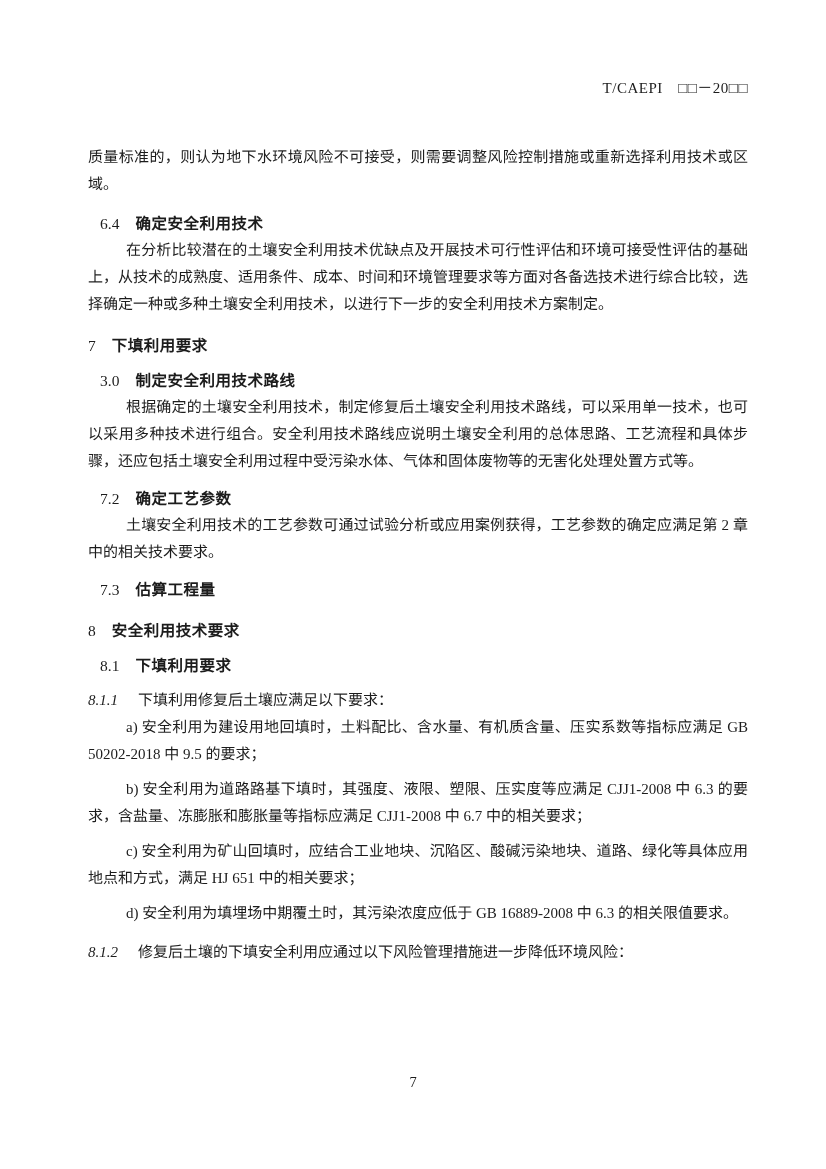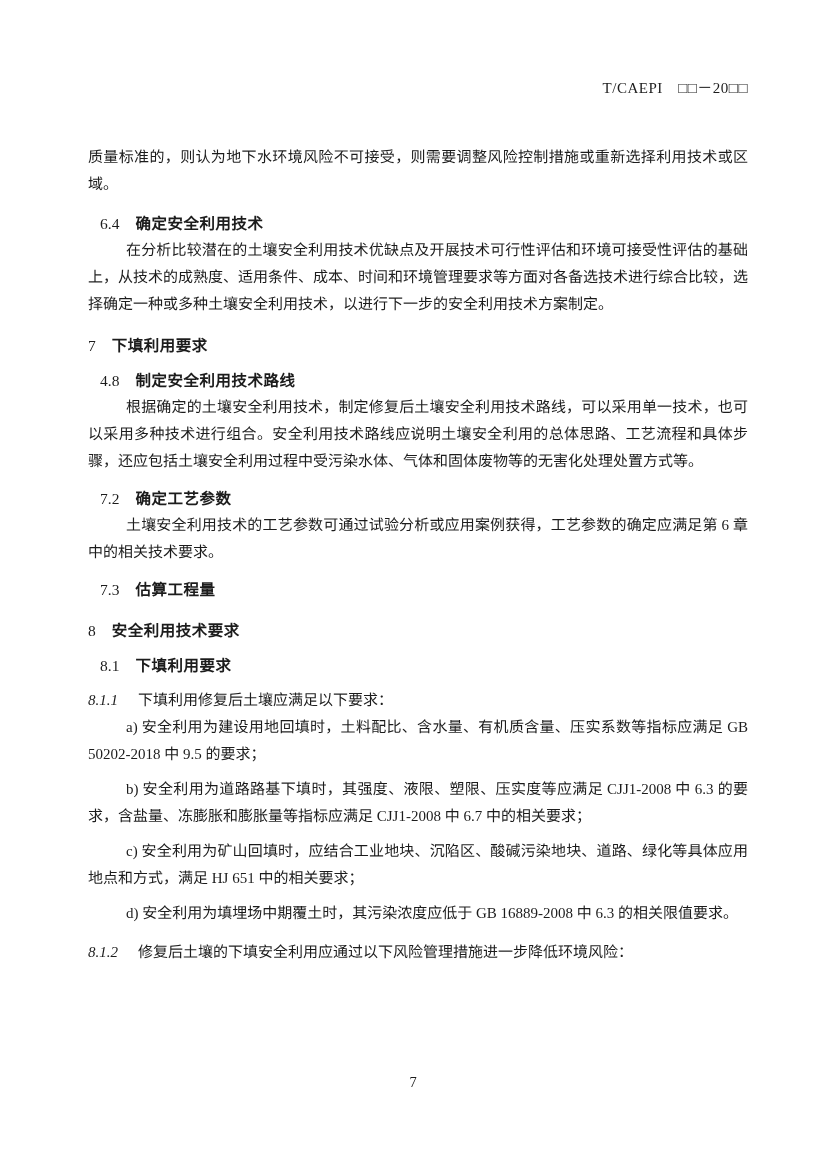--- a/index.html
+++ b/index.html
@@ -97,25 +97,25 @@
     <span>T/CAEPI　□□－20□□</span>
   </div>
 
   <p class="para-cont">质量标准的，则认为地下水环境风险不可接受，则需要调整风险控制措施或重新选择利用技术或区域。</p>
 
   <h3 class="h2"><span class="h-num">6.4</span><span class="h-title">确定安全利用技术</span></h3>
   <p class="para">在分析比较潜在的土壤安全利用技术优缺点及开展技术可行性评估和环境可接受性评估的基础上，从技术的成熟度、适用条件、成本、时间和环境管理要求等方面对各备选技术进行综合比较，选择确定一种或多种土壤安全利用技术，以进行下一步的安全利用技术方案制定。</p>
 
   <h2 class="h1"><span class="h-num">7</span><span class="h-title">下填利用要求</span></h2>
 
-  <h3 class="h2" style="margin-top:8px"><span class="h-num">4.8</span><span class="h-title">制定安全利用技术路线</span></h3>
+  <h3 class="h2" style="margin-top:8px"><span class="h-num">3.0</span><span class="h-title">制定安全利用技术路线</span></h3>
   <p class="para">根据确定的土壤安全利用技术，制定修复后土壤安全利用技术路线，可以采用单一技术，也可以采用多种技术进行组合。安全利用技术路线应说明土壤安全利用的总体思路、工艺流程和具体步骤，还应包括土壤安全利用过程中受污染水体、气体和固体废物等的无害化处理处置方式等。</p>
 
   <h3 class="h2"><span class="h-num">7.2</span><span class="h-title">确定工艺参数</span></h3>
-  <p class="para">土壤安全利用技术的工艺参数可通过试验分析或应用案例获得，工艺参数的确定应满足第 6 章中的相关技术要求。</p>
+  <p class="para">土壤安全利用技术的工艺参数可通过试验分析或应用案例获得，工艺参数的确定应满足第 2 章中的相关技术要求。</p>
 
   <h3 class="h2"><span class="h-num">7.3</span><span class="h-title">估算工程量</span></h3>
 
 
   <h2 class="h1"><span class="h-num">8</span><span class="h-title">安全利用技术要求</span></h2>
 
   <h3 class="h2" style="margin-top:8px"><span class="h-num">8.1</span><span class="h-title">下填利用要求</span></h3>
 
   <p class="clause mt-sm"><span class="c-num">8.1.1</span><span>下填利用修复后土壤应满足以下要求：</span></p>
 

